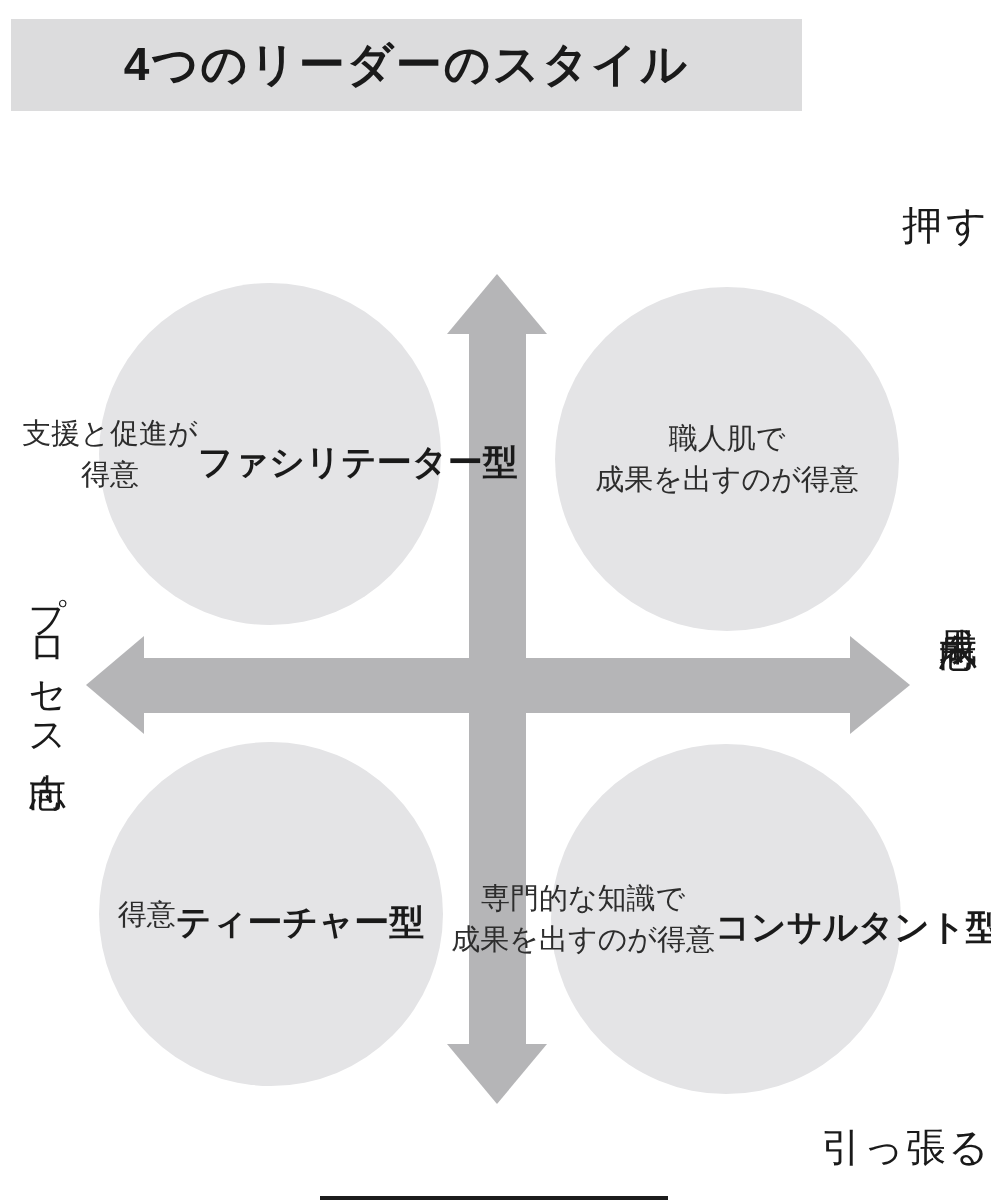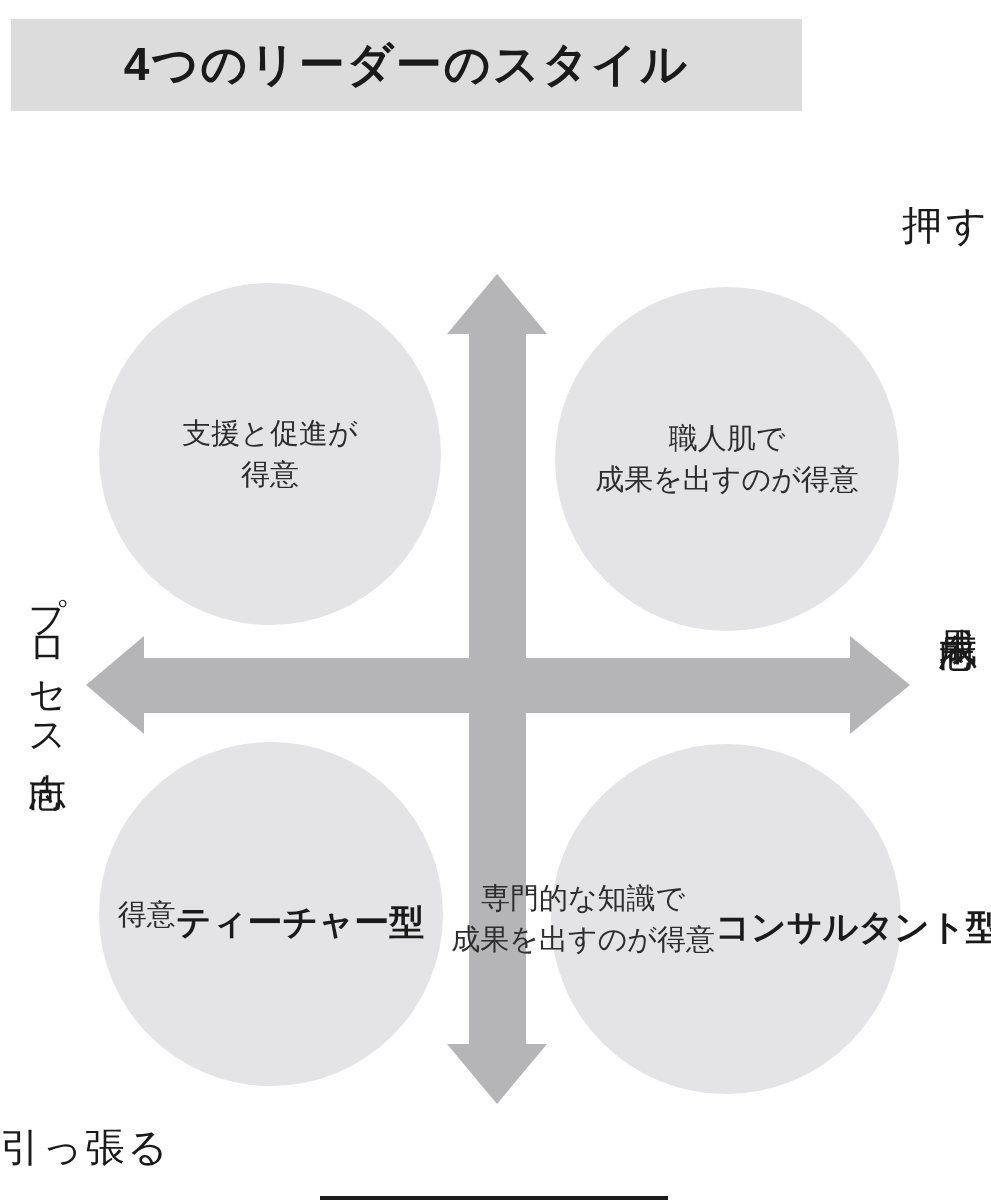--- a/index.html
+++ b/index.html
@@ -113,21 +113,21 @@
     color:var(--text);
     font-size:40px;
   }
   .axis-top{
     left:0; right:0; top:198px;
     text-align:right;
     letter-spacing:4px;
   }
   .axis-bottom{
     left:0; right:0; top:1120px;
-    text-align:left;
+    text-align:right;
     letter-spacing:2px;
   }
   .axis-vertical{
     writing-mode:vertical-rl;
     text-orientation:upright;
     font-size:37px;
     letter-spacing:2px;
   }
   .axis-left{left:22px; top:568px;}
   .axis-right{left:932px; top:598px; font-size:38px;}
@@ -159,20 +159,21 @@
   <div class="axis-label axis-top">押す</div>
   <div class="axis-label axis-bottom">引っ張る</div>
   <div class="axis-label axis-vertical axis-left">プロセス志向</div>
   <div class="axis-label axis-vertical axis-right">成果志向</div>
 
   <div class="circle q-tl">
     <div class="desc">
       <div>支援と促進が</div>
       <div>得意</div>
     </div>
+    <div class="type">ファシリテーター型</div>
   </div>
 
   <div class="circle q-tr">
     <div class="desc">
       <div>職人肌で</div>
       <div>成果を出すのが得意</div>
     </div>
   </div>
 
   <div class="circle q-bl">

